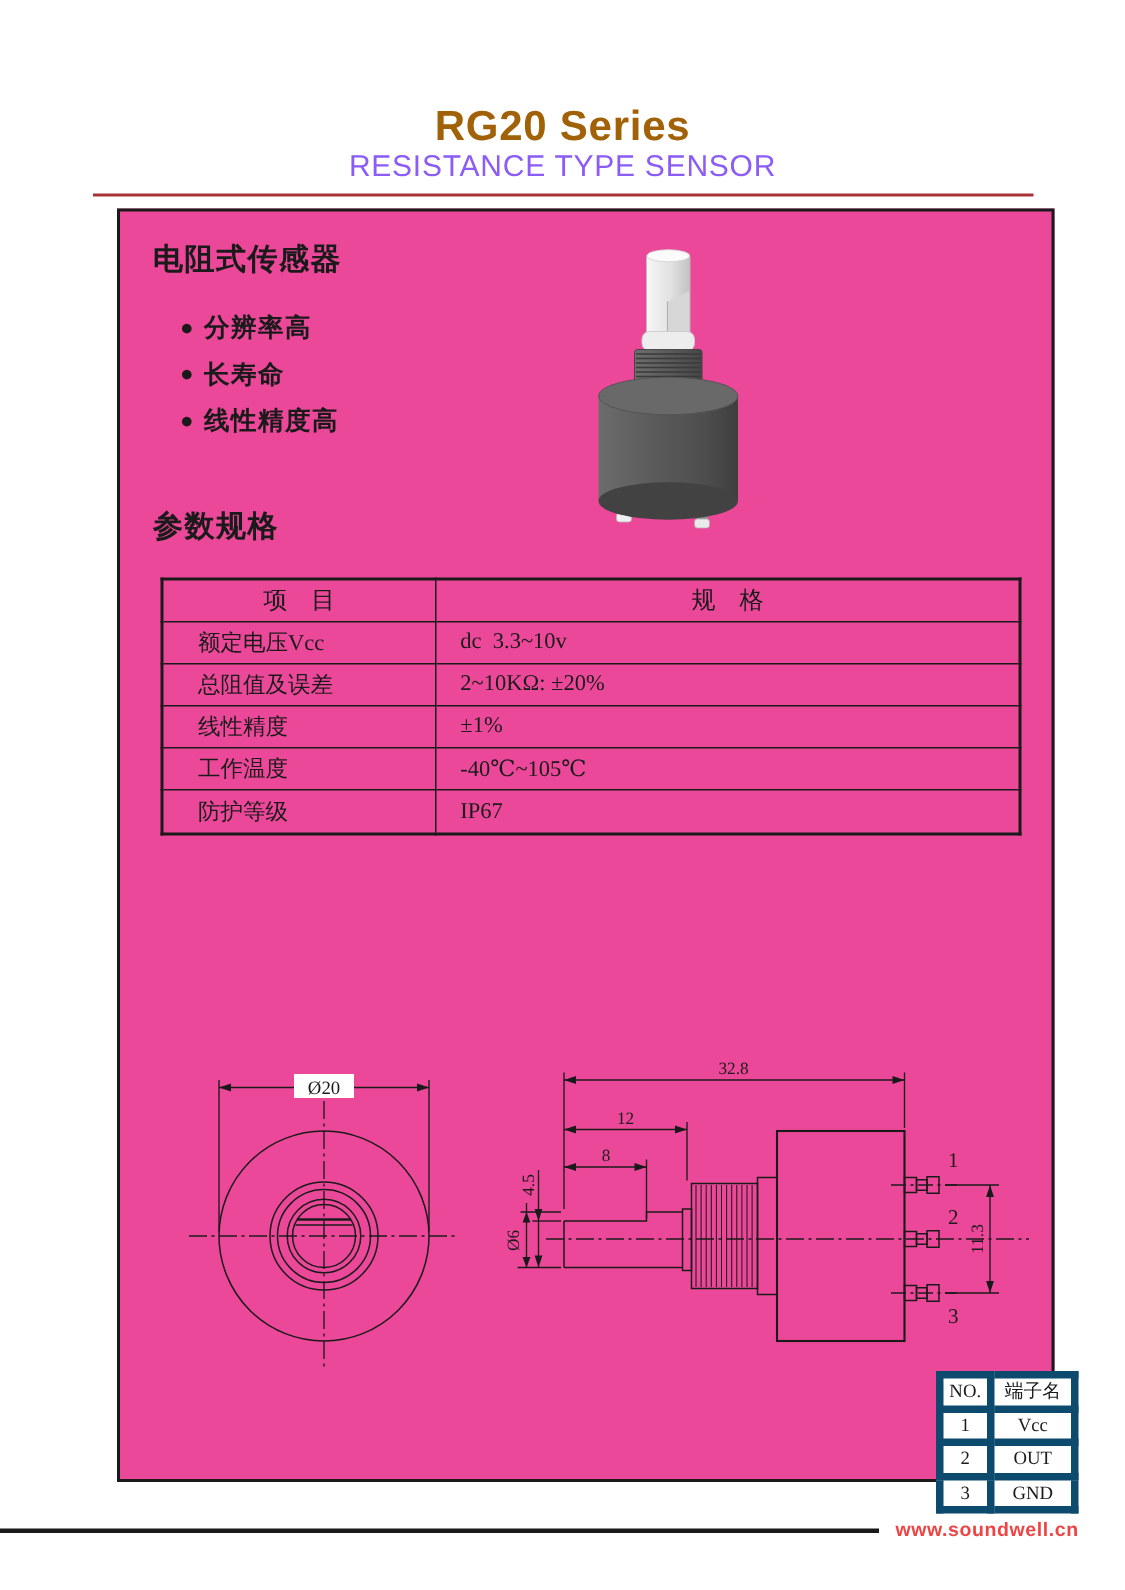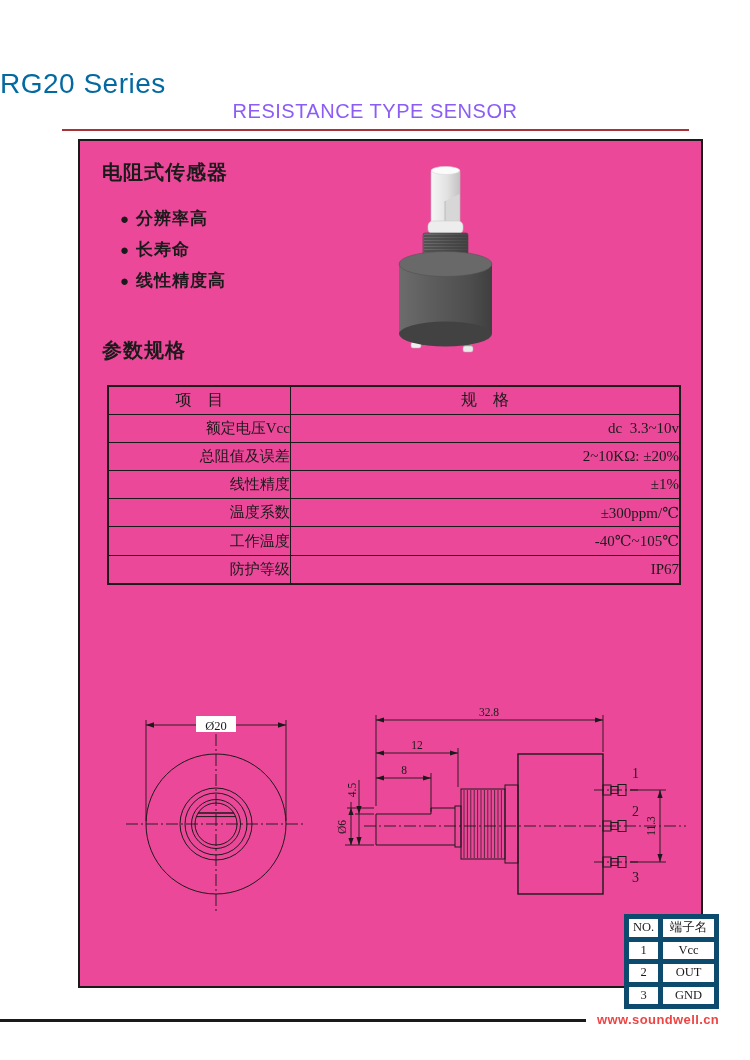--- a/index.html
+++ b/index.html
@@ -2,39 +2,39 @@
 <html><head>
 <meta charset="utf-8">
 <style>
   html,body{margin:0;padding:0;background:#888;}
   .page{
     position:relative;width:750px;height:1060px;margin:0 auto;
     background:#ffffff;overflow:hidden;
     font-family:"Liberation Sans","DejaVu Sans",sans-serif;color:#1a1a1a;
   }
   
-  .title{position:absolute;top:68px;left:0;width:100%;text-align:left;
-    font-size:28px;letter-spacing:0.5px;color:#0369a1;}
+  .title{position:absolute;top:68px;left:0;width:100%;text-align:center;
+    font-size:28px;letter-spacing:0.5px;color:#a16207;font-weight:bold;}
   .subtitle{position:absolute;top:100px;left:0;width:100%;text-align:center;
     font-size:20px;letter-spacing:0.5px;color:#8b5cf6;}
   .red-rule{position:absolute;top:129px;left:62px;width:627px;height:2px;background:#a93438;}
   
   .main-box{position:absolute;top:139px;left:78px;width:621px;height:845px;
     border:2px solid #1a1a1a;background:#ec4899;}
   .intro-heading{position:absolute;top:18px;left:22px;font-size:20px;font-weight:bold;letter-spacing:1px;}
   .features{position:absolute;top:62px;left:40px;}
   .feature{display:flex;align-items:center;height:31px;font-size:17px;font-weight:bold;letter-spacing:1px;}
   .dot{font-size:15px;margin-right:6px;line-height:1;}
   .product-img{position:absolute;top:20px;left:308px;width:116px;height:196px;}
   .spec-heading{position:absolute;top:196px;left:22px;font-size:20px;font-weight:bold;letter-spacing:1px;}
   
   table.spec{position:absolute;top:244px;left:27px;border-collapse:collapse;table-layout:fixed;
     width:574px;font-family:"Liberation Serif","DejaVu Serif",serif;}
   table.spec td{border:1px solid #1a1a1a;height:27.1px;font-size:15px;white-space:pre;
-    padding:0 0 0 13px;vertical-align:middle;text-align:right;}
+    padding:0 0 0 23px;vertical-align:middle;}
   table.spec{border:2px solid #1a1a1a;}
   table.spec td.c1{width:178px;}
   table.spec td.c2{width:382px;padding-left:16px;}
   table.spec tr.head td{text-align:center;padding:0;font-size:16px;margin-top:44px;}
   
   .drawing{position:absolute;top:549px;left:28px;width:580px;height:230px;}
   svg text{font-family:"Liberation Serif","DejaVu Serif",serif;fill:#1a1a1a;}
   
   table.term{position:absolute;top:773px;left:544px;border-collapse:collapse;table-layout:fixed;
     width:80px;font-family:"Liberation Serif","DejaVu Serif",serif;background:#fff;}
@@ -142,24 +142,20 @@
           </tr>
       <tr>
             <td class="c1">总阻值及误差</td>
             <td class="c2">2~10KΩ: ±20%</td>
           </tr>
       <tr>
             <td class="c1">线性精度</td>
             <td class="c2">±1%</td>
           </tr>
       <tr>
-            <td class="c1">温度系数</td>
-            <td class="c2">±300ppm/℃</td>
-          </tr>
-      <tr>
             <td class="c1">工作温度</td>
             <td class="c2">-40℃~105℃</td>
           </tr>
       <tr>
             <td class="c1">防护等级</td>
             <td class="c2">IP67</td>
           </tr>
     </tbody>
       </table>
 

